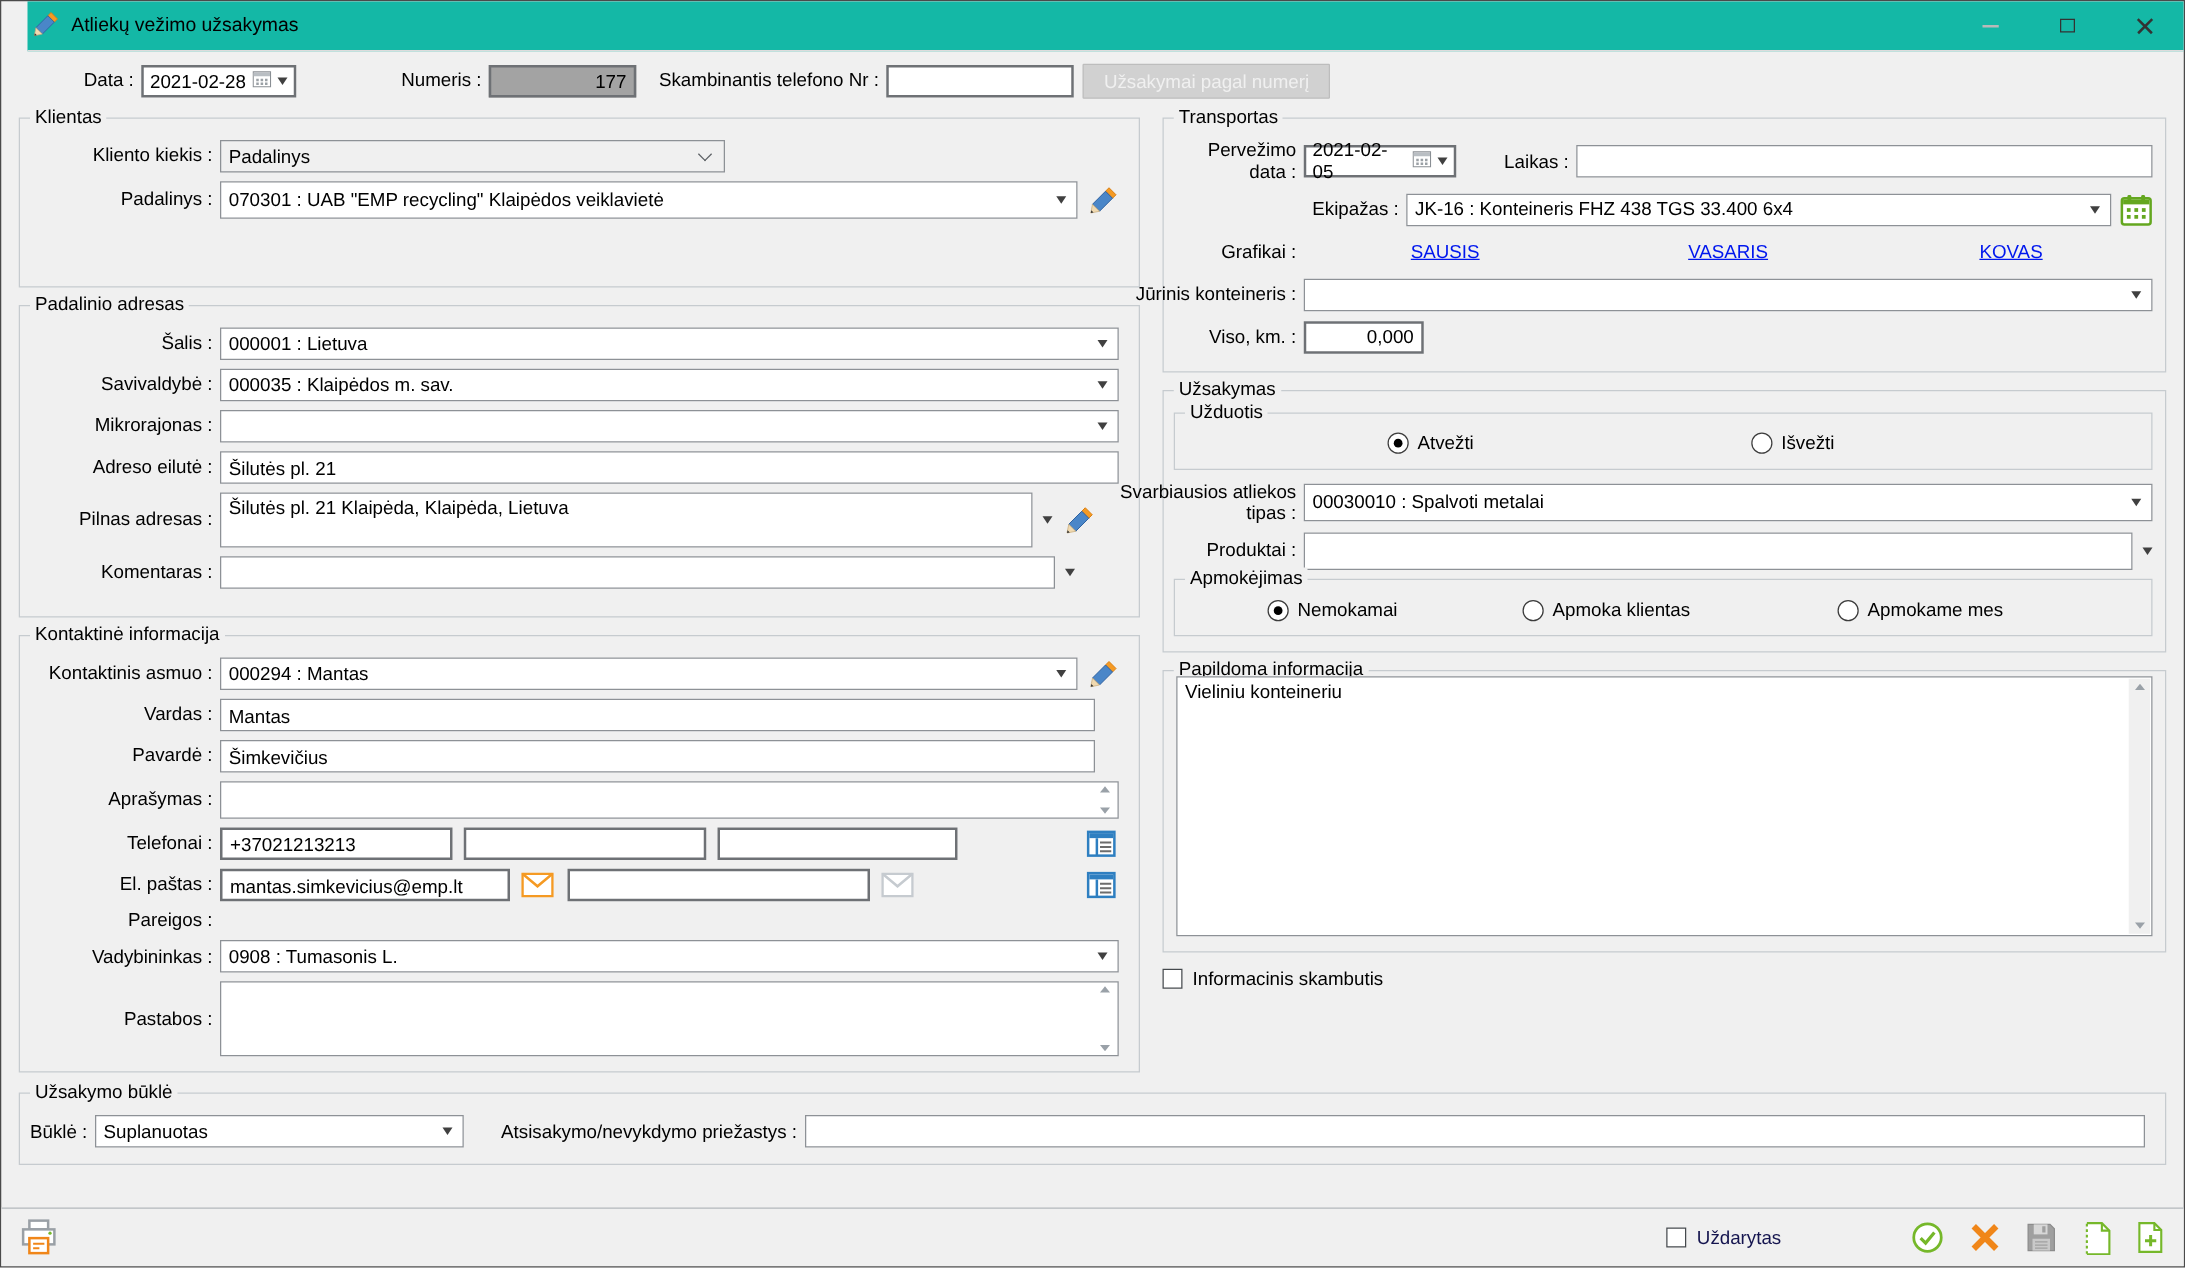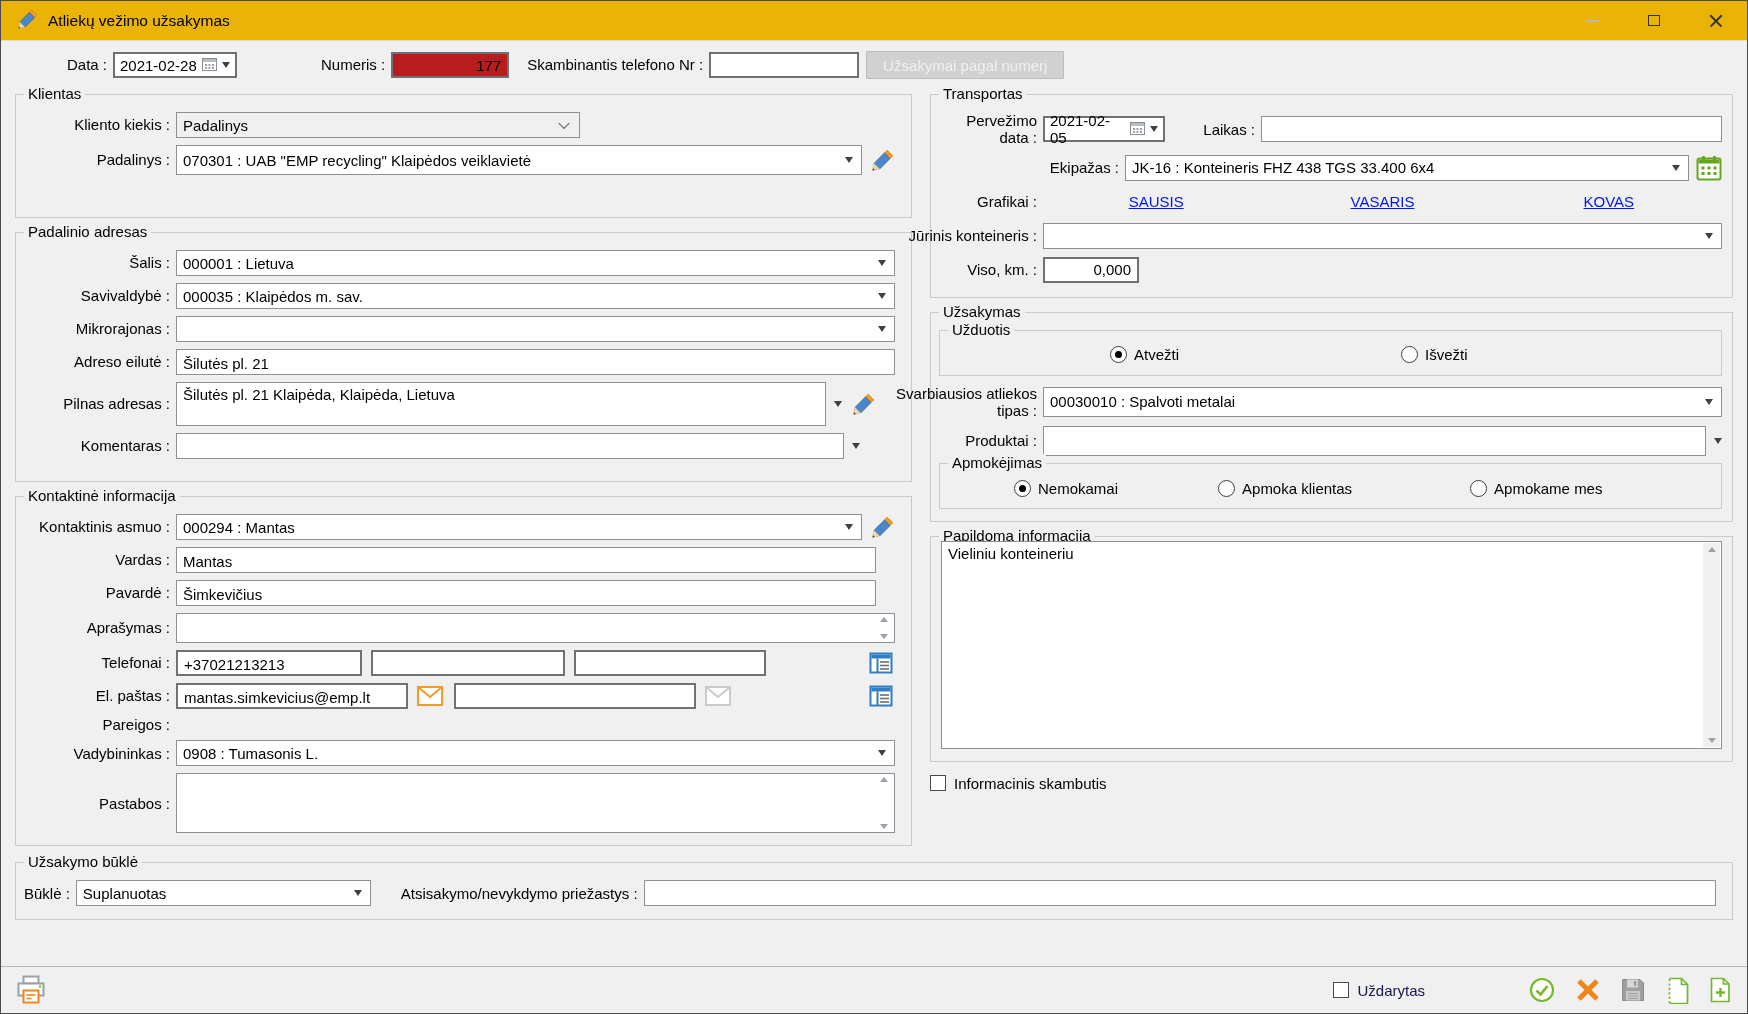--- a/index.html
+++ b/index.html
@@ -3,21 +3,21 @@
 <meta charset="utf-8">
 <style>
   * { box-sizing: border-box; }
   html,body { margin:0; padding:0; background:#9a9a9a; }
   .window {
     width:1748px; height:1014px; position:relative; overflow:hidden;
     background:#f0f0f0; border:1px solid #4a4a4a;
     font-family:"Liberation Sans", sans-serif; font-size:15px; color:#000;
   }
   
-  .titlebar { height:40px; background:#eab308; display:flex; align-items:center; padding-left:16px; border-bottom:1px solid #dcdcdc; }
+  .titlebar { height:40px; background:#14b8a6; display:flex; align-items:center; padding-left:4px; border-bottom:1px solid #dcdcdc;margin-left:21px; }
   .titlebar .t-text { margin-left:9px; font-size:15.5px; }
   .winbtns { margin-left:auto; display:flex; height:100%; }
   .winbtn { width:62px; height:100%; display:flex; align-items:center; justify-content:center; }
   .glyph-min { width:13px; border-bottom:2px solid #b9b9b9; }
   .glyph-max { width:12px; height:11px; border:1.5px solid #333; }
   .glyph-close { position:relative; width:14px; height:14px; }
   .glyph-close::before,.glyph-close::after{content:"";position:absolute;left:-1px;top:6px;width:16px;height:1.6px;background:#333;}
   .glyph-close::before{transform:rotate(45deg);} .glyph-close::after{transform:rotate(-45deg);}
   
   .lblr { text-align:right; padding-right:6px; line-height:1.15; }
@@ -104,42 +104,42 @@
               <rect x="6.5" y="7" width="2" height="2"></rect>
               <rect x="10" y="7" width="2" height="2"></rect>
               <rect x="3" y="10" width="2" height="2"></rect>
               <rect x="6.5" y="10" width="2" height="2"></rect>
               <rect x="10" y="10" width="2" height="2"></rect>
             </g>
           </svg></span>
       <span class="arr"></span>
     </div>
     <span class="lblr" style="margin-left:84px;">Numeris :</span>
-    <div class="field numbox bold-border" style="width:118px;background:#b91c1c;">
+    <div class="field numbox bold-border" style="width:118px;background:#a3a3a3;">
       <span>177</span>
     </div>
     <span class="lblr" style="margin-left:18px;">Skambinantis telefono Nr :</span>
     <input class="tb bold-border" style="width: 150px;" value="">
     <div class="btn-disabled" style="margin-left:7px;">Užsakymai pagal numerį</div>
   </div>
 
   <div class="main">
 
     <div class="col-left">
 
       <div class="grpbox" style="padding-bottom:42px;">
         <span class="gtitle">Klientas</span>
         <div class="row">
           <span class="lbl lblr">Kliento kiekis :</span>
           <div class="field combo flat-combo" style="width:404px;">
             <span>Padalinys</span>
             <span class="chev"></span>
           </div>
         </div>
-        <div class="row" style="margin-bottom:0;">
+        <div class="row" style="margin-bottom:12px;">
           <span class="lbl lblr">Padalinys :</span>
           <div class="field combo" style="flex:1;height:30px;">
             <span>070301 : UAB "EMP recycling" Klaipėdos veiklavietė</span>
             <span class="arr"></span>
           </div>
           <span class="icon-btn" style="margin-left:9px;">
             <svg width="24" height="24" viewBox="0 0 24 24">
                 <polygon points="16.2,2.2 21.8,7.8 19,10.6 13.4,5" fill="#f59a23" stroke="#d97f12" stroke-width="0.8"></polygon>
                 <polygon points="13.4,5 19,10.6 8.6,21 3,15.4" fill="#4a86c8" stroke="#2f62a0" stroke-width="0.8"></polygon>
                 <polygon points="3,15.4 8.6,21 1.6,22.4" fill="#f0d9b0" stroke="#c9ae7e" stroke-width="0.6"></polygon>

